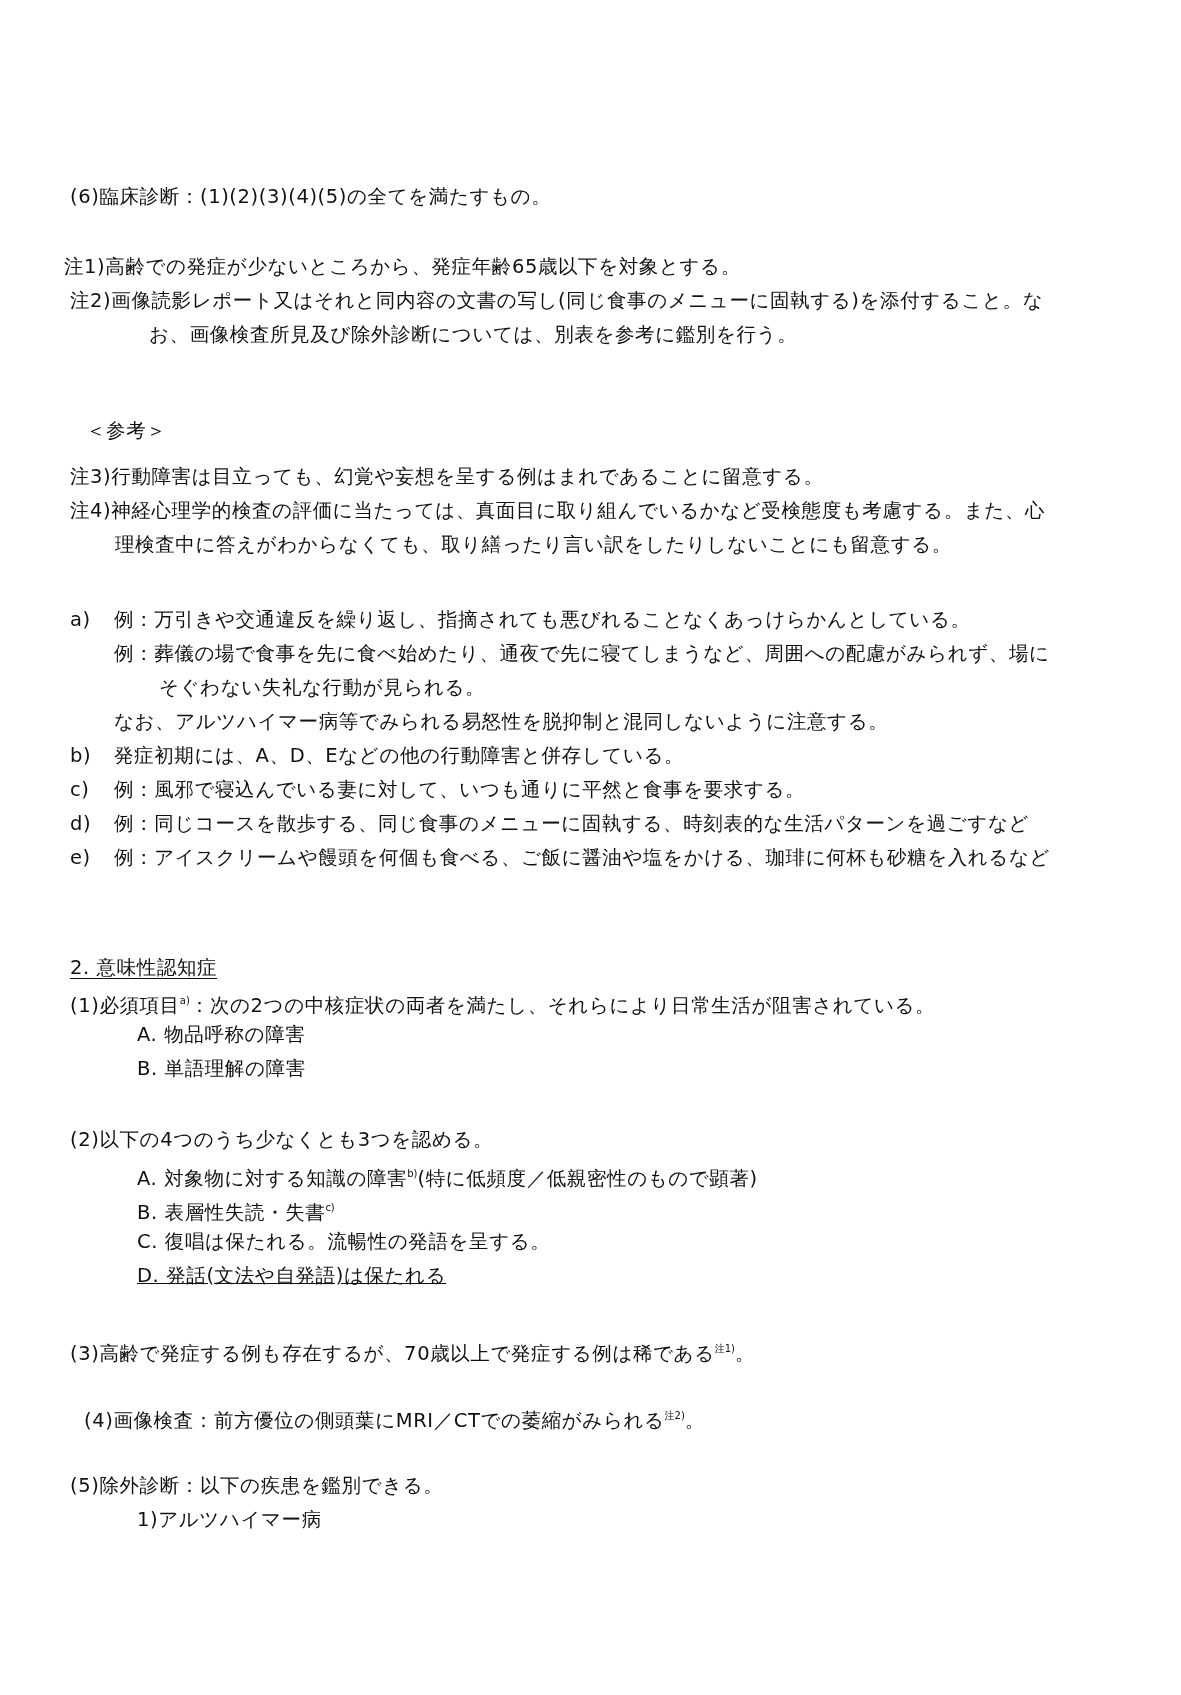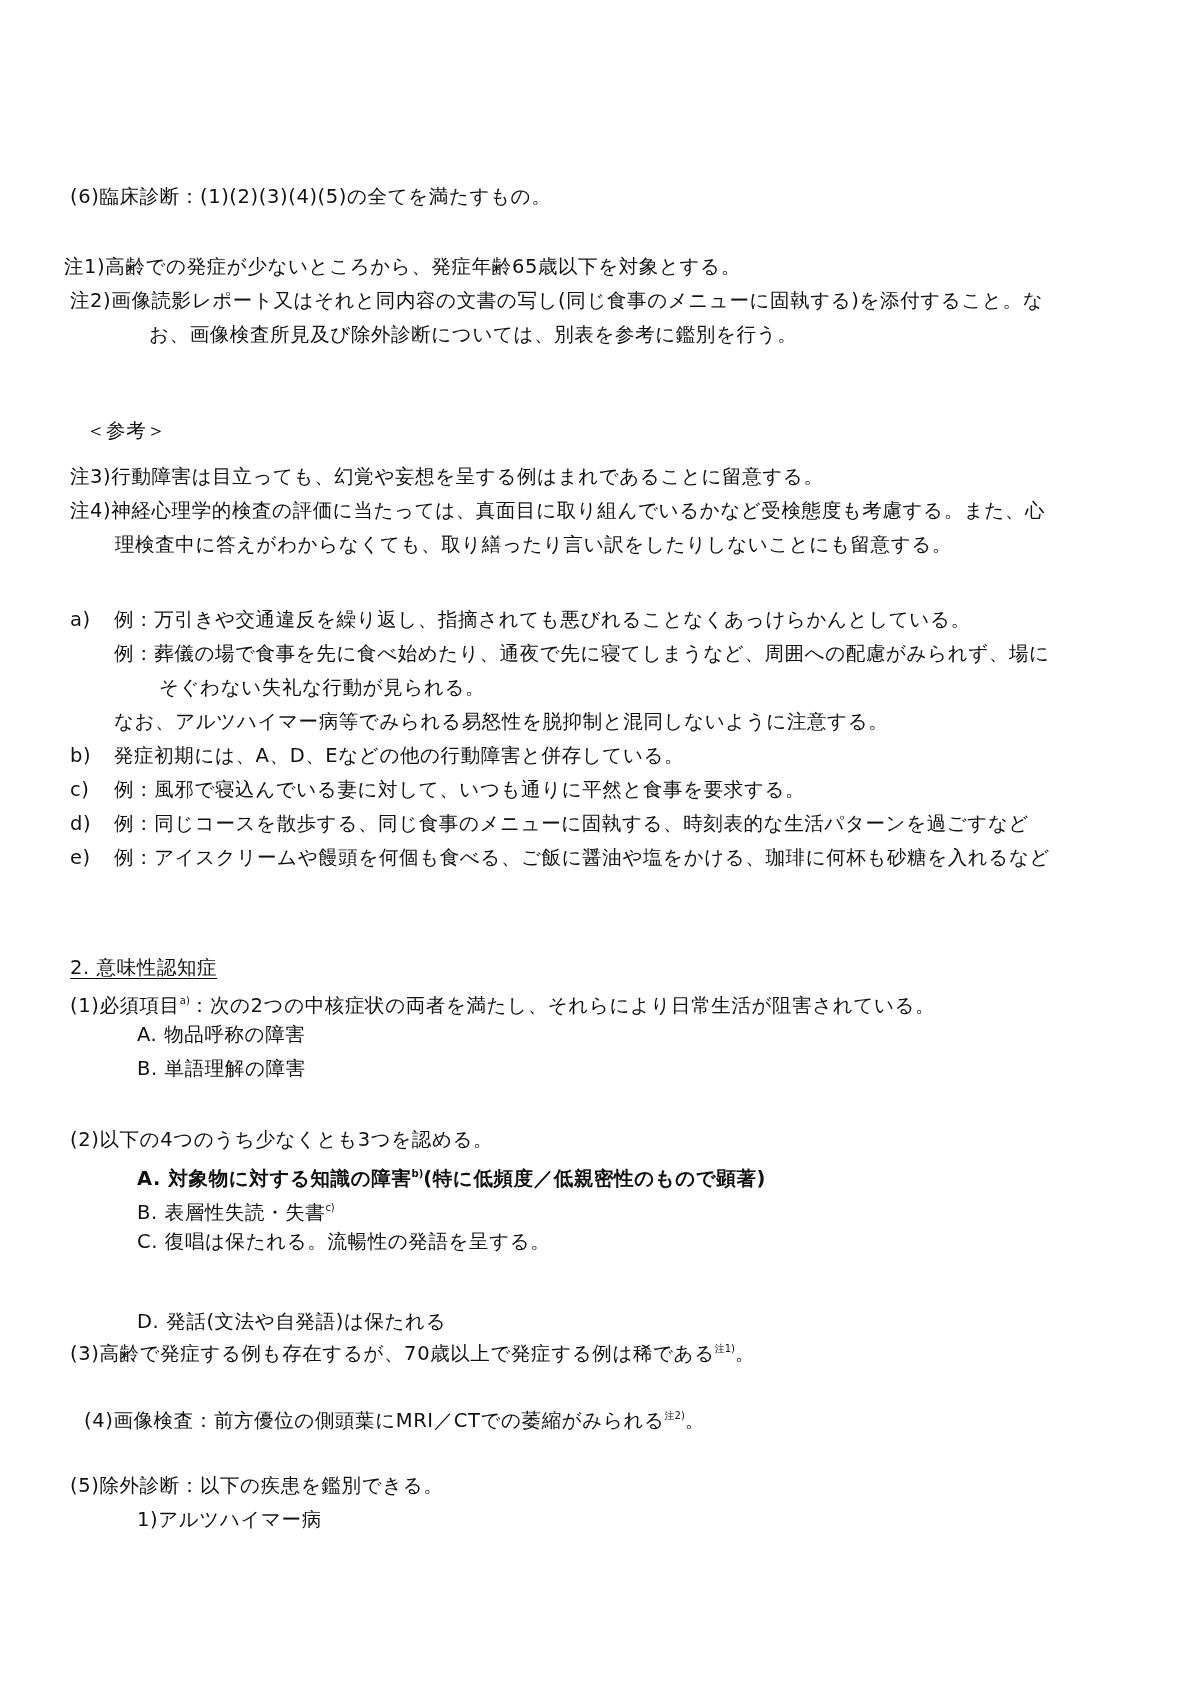--- a/index.html
+++ b/index.html
@@ -57,28 +57,28 @@
 
   <div class="line u" style="left:70px; top:955px;">2. 意味性認知症</div>
 
   <div class="line" style="left:70px; top:988px;">
     <span>(1)必須項目</span><sup>a)</sup><span>：次の2つの中核症状の両者を満たし、それらにより日常生活が阻害されている。</span>
   </div>
   <div class="line" style="left:137px; top:1022px;">A. 物品呼称の障害</div>
   <div class="line" style="left:137px; top:1056px;">B. 単語理解の障害</div>
 
   <div class="line" style="left:70px; top:1127px;">(2)以下の4つのうち少なくとも3つを認める。</div>
-  <div class="line" style="left:137px; top:1161px;font-weight:bold;">
+  <div class="line" style="left:137px; top:1161px;">
     <span>A. 対象物に対する知識の障害</span><sup>b)</sup><span>(特に低頻度／低親密性のもので顕著)</span>
   </div>
   <div class="line" style="left:137px; top:1195px;">
     <span>B. 表層性失読・失書</span><sup>c)</sup>
   </div>
   <div class="line" style="left:137px; top:1229px;">C. 復唱は保たれる。流暢性の発語を呈する。</div>
-  <div class="line" style="left:137px; top:1309px;">D. 発話(文法や自発語)は保たれる</div>
+  <div class="line" style="left:137px; top:1263px;text-decoration:underline;">D. 発話(文法や自発語)は保たれる</div>
 
   <div class="line" style="left:70px; top:1336px;">
     <span>(3)高齢で発症する例も存在するが、70歳以上で発症する例は稀である</span><sup>注1)</sup><span>。</span>
   </div>
 
   <div class="line" style="left:84px; top:1403px;">
     <span>(4)画像検査：前方優位の側頭葉にMRI／CTでの萎縮がみられる</span><sup>注2)</sup><span>。</span>
   </div>
 
   <div class="line" style="left:70px; top:1473px;">(5)除外診断：以下の疾患を鑑別できる。</div>

